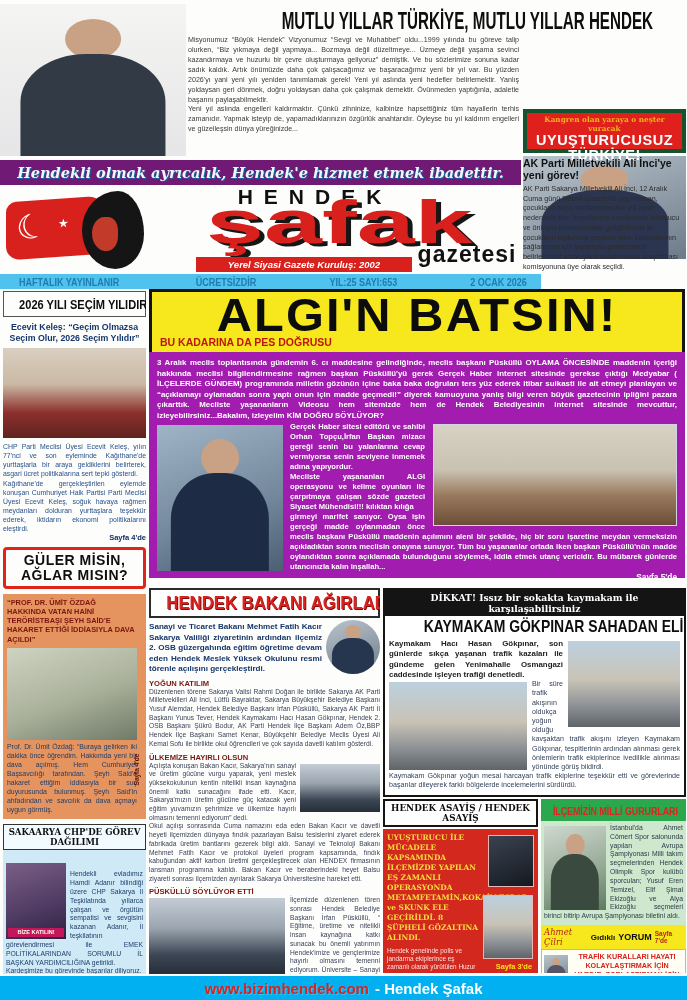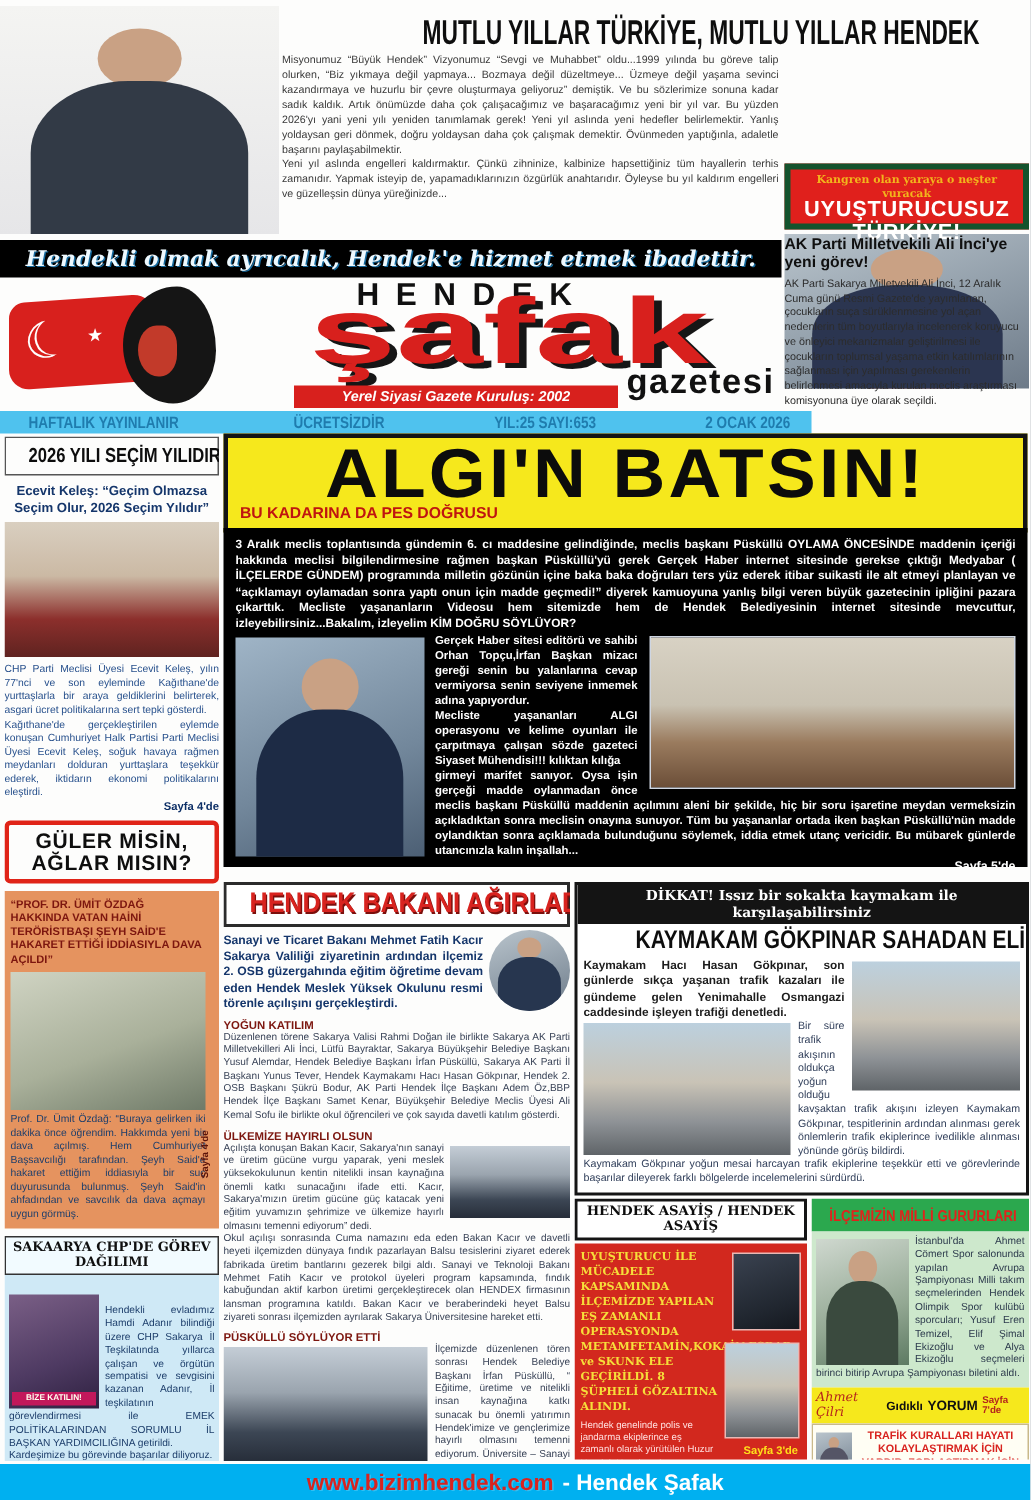--- a/index.html
+++ b/index.html
@@ -27,21 +27,21 @@
   #top-intro{left:188px;top:36px;width:331px;height:120px;font-size:7.1px;line-height:1.4;
       color:#3a3a3a;text-align:justify;overflow:hidden;}
   #drug-banner{left:523px;top:109px;width:163px;height:44px;background:#e0201c;border:4px solid #14532d;
       text-align:center;box-sizing:border-box;padding-top:2px;}
   #drug-small{font-family:"DejaVu Serif",serif;font-weight:700;font-size:7.3px;color:#f2b41c;display:block;}
   #drug-big{font-weight:900;font-size:14.5px;line-height:1.02;color:#fff;display:block;letter-spacing:.5px;}
   #inci-headline{left:523px;top:157px;width:163px;font-weight:900;font-size:10.5px;color:#101010;line-height:1.15;}
   #inci-body{left:523px;top:184px;width:163px;height:105px;font-size:7.2px;line-height:1.35;color:#2c2c2c;
       overflow:hidden;text-align:left;}
   
-  #slogan{left:0;top:160px;width:521px;height:25px;background:#000000;display:flex;align-items:center;
+  #slogan{left:0;top:160px;width:521px;height:25px;background:#701a75;display:flex;align-items:center;
       justify-content:center;font-family:"DejaVu Serif",serif;font-style:italic;font-weight:700;
       font-size:14.5px;color:#eef9ff;text-shadow:1px 1px 0 #14689c;}
   #masthead{left:0;top:185px;width:521px;height:89px;}
   #flag-art{position:absolute;left:6px;top:6px;width:152px;height:78px;}
   #flag{position:absolute;left:0;top:8px;width:98px;height:58px;background:#d8201d;
       border-radius:10px 16px 8px 14px;transform:skewY(-4deg);}
   #flag .crescent{position:absolute;left:10px;top:6px;font-size:34px;color:#fff;transform:rotate(-18deg);}
   #flag .star{position:absolute;left:52px;top:18px;font-size:12px;color:#fff;}
   #silhouette{position:absolute;right:14px;top:0;width:62px;height:78px;background:#151515;
       border-radius:58% 42% 46% 54%/50% 55% 45% 50%;}
@@ -82,21 +82,21 @@
   #photo-adanir{float:left;width:60px;height:76px;margin:2px 4px 1px 0;
       background:linear-gradient(160deg,#7a5f86,#4e3a62 60%,#2e2140);}
   #adanir-cap{position:absolute;left:2px;bottom:2px;right:2px;background:#c2185b;color:#ffe;
       font-weight:800;font-size:5.5px;text-align:center;padding:1px 0;}
   
   #algi-box{left:149px;top:289px;width:536px;background:#f6e81c;border:3px solid #141414;
       box-sizing:border-box;padding:2px 8px 4px;}
   #algi-kicker{font-weight:900;font-size:10.5px;color:#bf1410;}
   #algi-headline{text-align:center;font-weight:900;font-size:46px;line-height:.92;color:#0c0c0c;}
   #algi-headline .cx{transform:scaleX(1.06);letter-spacing:2px;}
-  #algi-body{left:149px;top:352px;width:536px;height:226px;background:#000000;box-sizing:border-box;
+  #algi-body{left:149px;top:352px;width:536px;height:226px;background:#a21caf;box-sizing:border-box;
       padding:6px 8px;color:#fff;overflow:hidden;}
   #algi-body .b1{font-size:7.9px;font-weight:700;line-height:1.34;text-align:justify;}
   #photo-topcu{float:left;width:126px;height:146px;margin:3px 7px 2px 0;--suit:#1d2b45;
       background:linear-gradient(160deg,#9fb4c6,#72879b 60%,#4c5f74);}
   #photo-meclis{float:right;width:242px;height:100px;margin:2px 0 5px 8px;border:1px solid #cfd6e2;}
   #algi-body .b2{font-size:7.6px;font-weight:700;line-height:1.32;text-align:justify;}
   #algi-page{text-align:right;font-weight:800;font-size:8.3px;}
   
   #bakan{left:149px;top:588px;width:231px;height:386px;overflow:hidden;}
   #bakan-title{border:2px solid #2b2b2b;background:#fff;text-align:center;padding:2px 0;}

